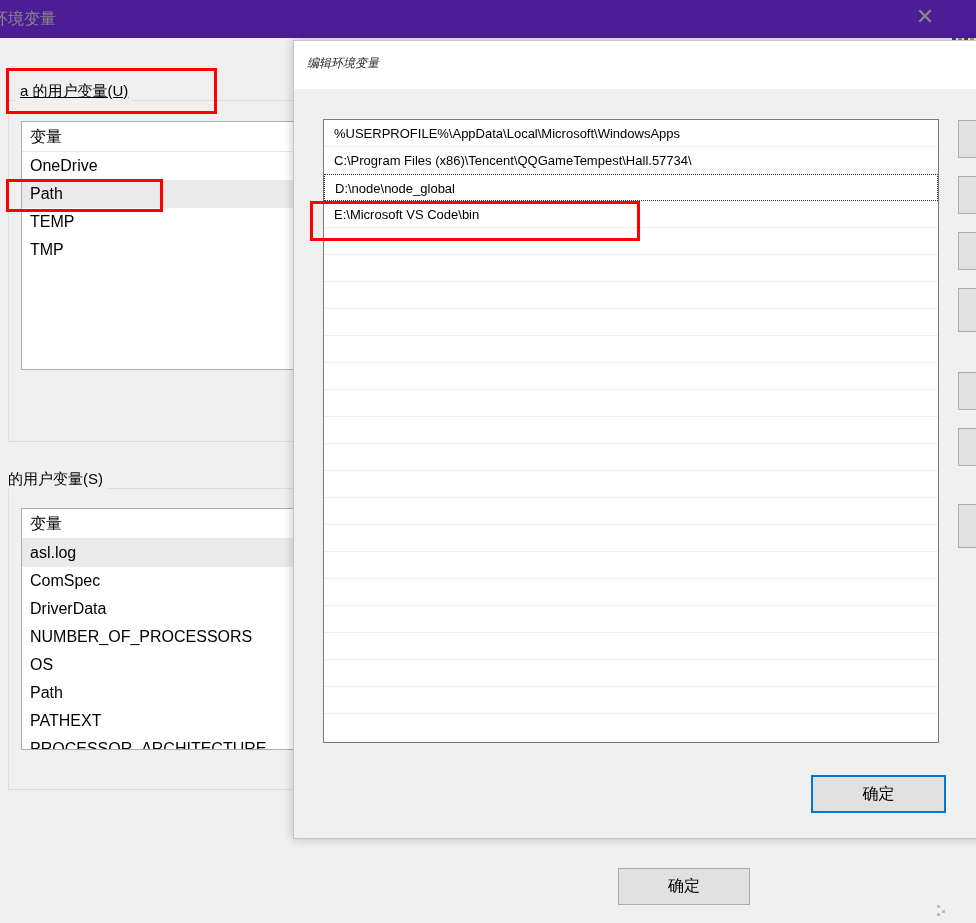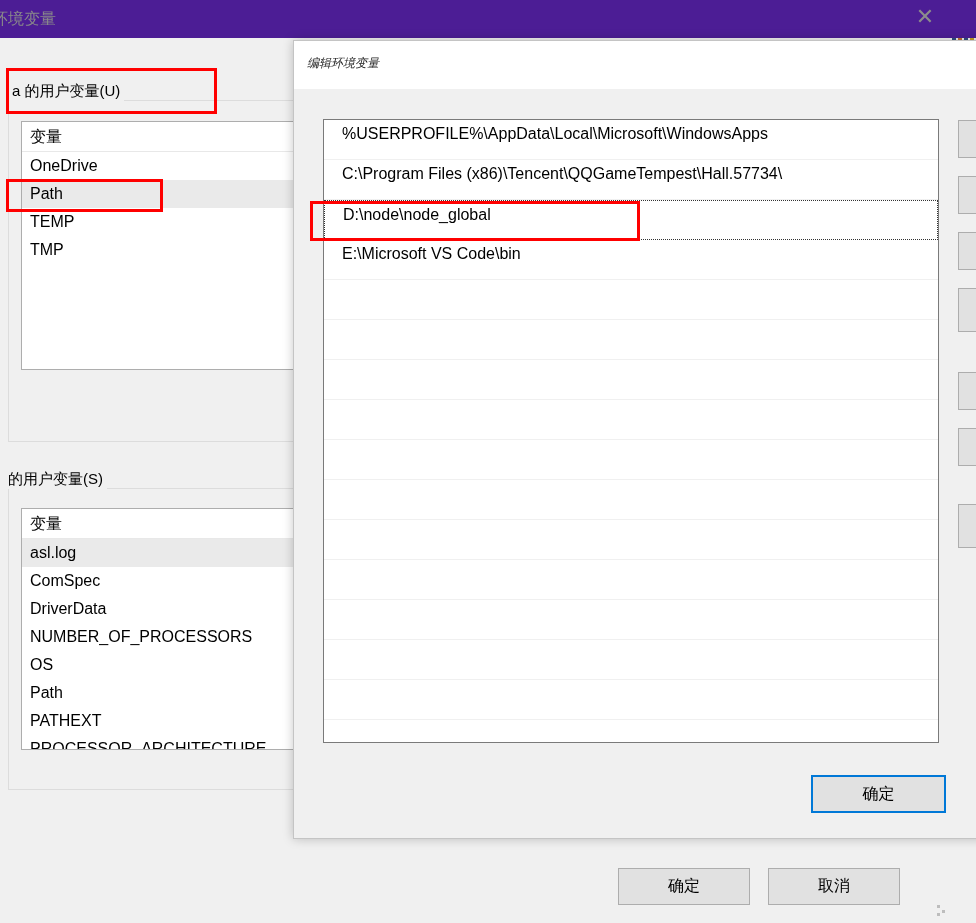--- a/index.html
+++ b/index.html
@@ -133,21 +133,21 @@
   .group-frame {
     position: absolute;
     border: 1px solid #dcdcdc;
     background: transparent;
   }
   #user-group-frame {
     left: 8px; top: 100px;
     width: 944px; height: 340px;
   }
   #user-group-label {
-    left: 8px; top: 82px;
+    left: 16px; top: 82px; text-decoration: underline;
   }
   #sys-group-frame {
     left: 8px; top: 488px;
     width: 944px; height: 300px;
   }
   #sys-group-label {
     left: 4px; top: 470px;
   }
 
   .listbox {
@@ -262,24 +262,24 @@
     position: absolute;
     left: 29px; top: 78px;
     width: 616px; height: 624px;
     background: #ffffff;
     border: 1px solid #7a7a7a;
     overflow: hidden;
     box-sizing: border-box;
   }
   .path-row {
     position: relative;
-    height: 40px;
+    height: 27px;
     line-height: 27px;
-    padding-left: 18px;
-    font-size: 16px;
+    padding-left: 10px;
+    font-size: 13px;
     color: #000;
     white-space: nowrap;
     border-bottom: 1px solid #f0f0f0;
     box-sizing: border-box;
   }
   .path-row.focused {
     border: 1px dotted #333;
     border-bottom: 1px dotted #333;
   }
   #edit-ok-btn {
@@ -377,21 +377,20 @@
     <div class="list-row">OS</div>
     <div class="list-row">Path</div>
     <div class="list-row">PATHEXT</div>
     <div class="list-row">PROCESSOR_ARCHITECTURE</div>
     <div class="vscroll">
       <div class="thumb" style="top:1px;height:120px;"></div>
     </div>
   </div>
 
   <div id="env-ok-btn" class="win-btn">确定</div>
-  <div id="env-cancel-btn" class="win-btn">取消</div>
 </div>
 
 <div class="edge-btn" style="top:842px;"></div>
 
 <div id="edit-dialog">
   <div id="edit-dialog-titlebar">
     <div id="edit-dialog-title">编辑环境变量</div>
   </div>
 
   <div id="path-listbox">

